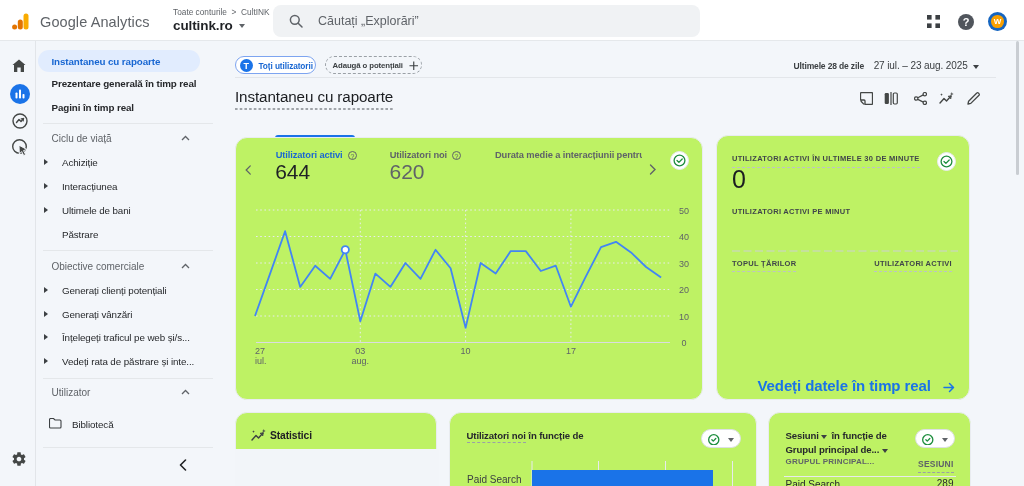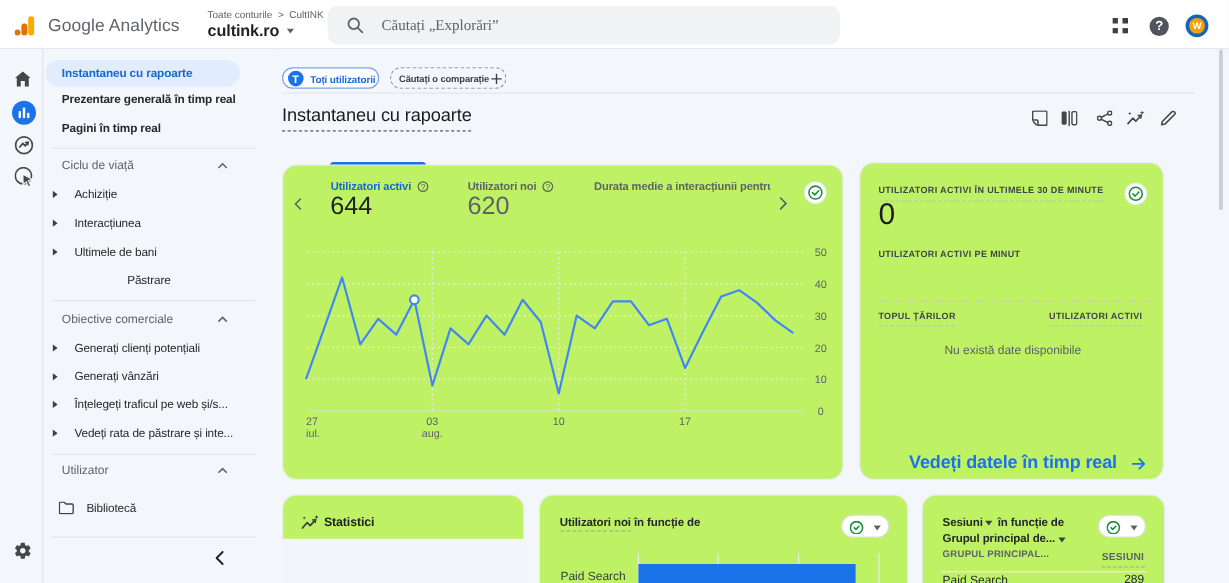--- a/index.html
+++ b/index.html
@@ -7,21 +7,21 @@
 body { font-family:"Liberation Sans", sans-serif; background:#f3f6fa; position:relative; }
 .abs { position:absolute; }
 svg { display:block; }
 
 #hdr { position:absolute; left:0; top:0; width:1024px; height:41px; background:#fff; border-bottom:1px solid #e5e8eb; z-index:5; }
 #galogo { position:absolute; left:12px; top:13px; }
 #gatitle { position:absolute; left:40px; top:14px; font-size:14.5px; color:#5f6368; letter-spacing:0.1px; }
 #crumb { position:absolute; left:173px; top:6.5px; font-size:8.3px; color:#5f6368; }
 #propname { position:absolute; left:173px; top:17.5px; font-size:13.5px; color:#1f2125; font-weight:700; letter-spacing:-0.1px; }
 #propname .car { display:inline-block; margin-left:6px; vertical-align:2px; }
-#search { position:absolute; left:273px; top:5px; width:427px; height:32px; background:#f0f2f4; border-radius:8px;font-family:Liberation Serif, serif; }
+#search { position:absolute; left:273px; top:5px; width:427px; height:32px; background:#f0f2f4; border-radius:8px; }
 #search .ph { position:absolute; left:45px; top:9px; font-size:12.5px; color:#5f6368; }
 
 #rail { position:absolute; left:0; top:41px; width:36px; height:445px; background:#f3f6fa; border-right:1px solid #e2e5e9; }
 
 #nav { position:absolute; left:37px; top:41px; width:190px; height:445px; background:#f3f6fa; }
 .navpill { position:absolute; left:1px; top:9px; width:162px; height:22px; background:#e1ecfe; border-radius:11px; }
 .nav-it { position:absolute; left:14.5px; font-size:9.8px; font-weight:700; letter-spacing:-0.1px; color:#26282b; white-space:nowrap; }
 .nav-sec { position:absolute; left:14.5px; font-size:10px; color:#5f6368; white-space:nowrap; }
 .nav-sub { position:absolute; left:25px; font-size:9.8px; font-weight:400; letter-spacing:-0.1px; color:#26282b; white-space:nowrap; }
 .bullet { position:absolute; left:7px; width:0; height:0; border-left:4px solid #3c4043; border-top:3.2px solid transparent; border-bottom:3.2px solid transparent; }
@@ -131,21 +131,21 @@
   <div class="nav-sec" style="top:92px;">Ciclu de viață</div>
   <svg class="seccar" style="top:94px" width="9" height="6" viewBox="0 0 9 6">
       <path d="M1 5 L4.5 1.5 L8 5" fill="none" stroke="#5f6368" stroke-width="1.3"></path>
     </svg>
   <div class="bullet" style="top:117.5px;"></div>
     <div class="nav-sub" style="top:116px;">Achiziție</div>
   <div class="bullet" style="top:141.5px;"></div>
     <div class="nav-sub" style="top:140px;">Interacțiunea</div>
   <div class="bullet" style="top:165.5px;"></div>
     <div class="nav-sub" style="top:164px;">Ultimele de bani</div>
-  <div class="nav-sub" style="top:188px;margin-left:44px;">Păstrare</div>
+  <div class="nav-sub" style="top:188px;">Păstrare</div>
   <div class="nav-div" style="top:209px;"></div>
   <div class="nav-sec" style="top:220px;">Obiective comerciale</div>
   <svg class="seccar" style="top:222px" width="9" height="6" viewBox="0 0 9 6">
       <path d="M1 5 L4.5 1.5 L8 5" fill="none" stroke="#5f6368" stroke-width="1.3"></path>
     </svg>
   <div class="bullet" style="top:245.5px;"></div>
     <div class="nav-sub" style="top:244px;">Generați clienți potențiali</div>
   <div class="bullet" style="top:269.5px;"></div>
     <div class="nav-sub" style="top:268px;">Generați vânzări</div>
   <div class="bullet" style="top:292.5px;"></div>
@@ -166,25 +166,26 @@
       <path d="M6.5 1 L1.5 6 L6.5 11" fill="none" stroke="#202124" stroke-width="1.6" stroke-linecap="round" stroke-linejoin="round"></path>
     </svg>
 </div>
 
 <div id="main">
   <div class="chip1">
       <div class="tav">T</div>
       <div class="t">Toți utilizatorii</div>
     </div>
   <div class="chip2">
-      <div class="t">Căutați o comparație</div>
+      <div class="t">Adaugă o potențiali</div>
       <svg style="position:absolute;right:2.5px;top:4.5px" width="9.5" height="9.5" viewBox="0 0 10 10">
         <path d="M5 0.5 V9.5 M0.5 5 H9.5" stroke="#3c4043" stroke-width="1.2"></path>
       </svg>
     </div>
+  <div id="daterange"><b>Ultimele 28 de zile</b> 27 iul. – 23 aug. 2025 &nbsp;<span class="car" style="border-top-color:#3c4043"></span></div>
   <div id="rowdiv"></div>
   <div id="ptitle">Instantaneu cu rapoarte</div>
   <svg id="ptitle-u2" style="position:absolute;left:7px;top:66.5px" width="158" height="2" viewBox="0 0 158 2">
       <line x1="0" y1="1" x2="158" y2="1" stroke="#85898e" stroke-width="1.5" stroke-dasharray="2.6 2.1"></line>
     </svg>
 
   <svg class="hicon" style="left:632px" width="13" height="13" viewBox="0 0 13 13">
       <path d="M1.5 0.5 h10 a1 1 0 0 1 1 1 v10 a1 1 0 0 1 -1 1 h-6.5 l0 -3.5 a1 1 0 0 0 -1 -1 l-3.5 0 v-6.5 a1 1 0 0 1 1 -1 Z M0.8 9 L4 12.4" fill="none" stroke="#444746" stroke-width="1.3" stroke-linejoin="round"></path>
     </svg>
   <svg class="hicon" style="left:656px" width="14" height="13" viewBox="0 0 14 13">
@@ -269,21 +270,20 @@
       <circle cx="9.5" cy="9.5" r="5.4" fill="none" stroke="#1e8e3e" stroke-width="1.3"></circle>
       <path d="M7 9.5 L8.9 11.4 L12.2 8" fill="none" stroke="#1e8e3e" stroke-width="1.3" stroke-linecap="round" stroke-linejoin="round"></path>
     </svg>
     <div class="abs" style="left:15px;top:28.5px;font-size:25px;color:#1b1d20;">0</div>
     <div class="ucap abs" style="left:15px;top:71px;">UTILIZATORI ACTIVI PE MINUT</div>
     <svg class="abs" style="left:15px;top:114px" width="226" height="2" viewBox="0 0 226 2">
         <line x1="0" y1="1" x2="226" y2="1" stroke="#ccd0d4" stroke-width="1.2" stroke-dasharray="8 3.5"></line>
       </svg>
     <div class="ucap abs" style="left:15px;top:123px;border-bottom:1.4px dashed #bdc1c6;padding-bottom:3px;">TOPUL ȚĂRILOR</div>
     <div class="ucap abs" style="right:17px;top:123px;border-bottom:1.4px dashed #bdc1c6;padding-bottom:3px;">UTILIZATORI ACTIVI</div>
-    <div class="abs" style="left:0;top:151px;width:254px;text-align:center;font-size:10px;color:#5a5e63;">Nu există date disponibile</div>
     <div id="rtlink">Vedeți datele în timp real&nbsp;&nbsp;
       <svg style="display:inline-block;vertical-align:-2px" width="12" height="11" viewBox="0 0 12 11">
           <path d="M1 5.5 h9 M6.5 1.5 L10.5 5.5 L6.5 9.5" fill="none" stroke="#1a73e8" stroke-width="1.5" stroke-linecap="round" stroke-linejoin="round"></path>
         </svg>
     </div>
   </div>
 
   <div class="card" id="cb1">
     <div class="abs" style="left:-1px;top:36px;width:204px;height:79px;background:#f2f5f9;border-radius:0 0 12px 12px;"></div>
     <svg class="abs" style="left:15px;top:16px" width="15" height="13" viewBox="0 0 15 13">

